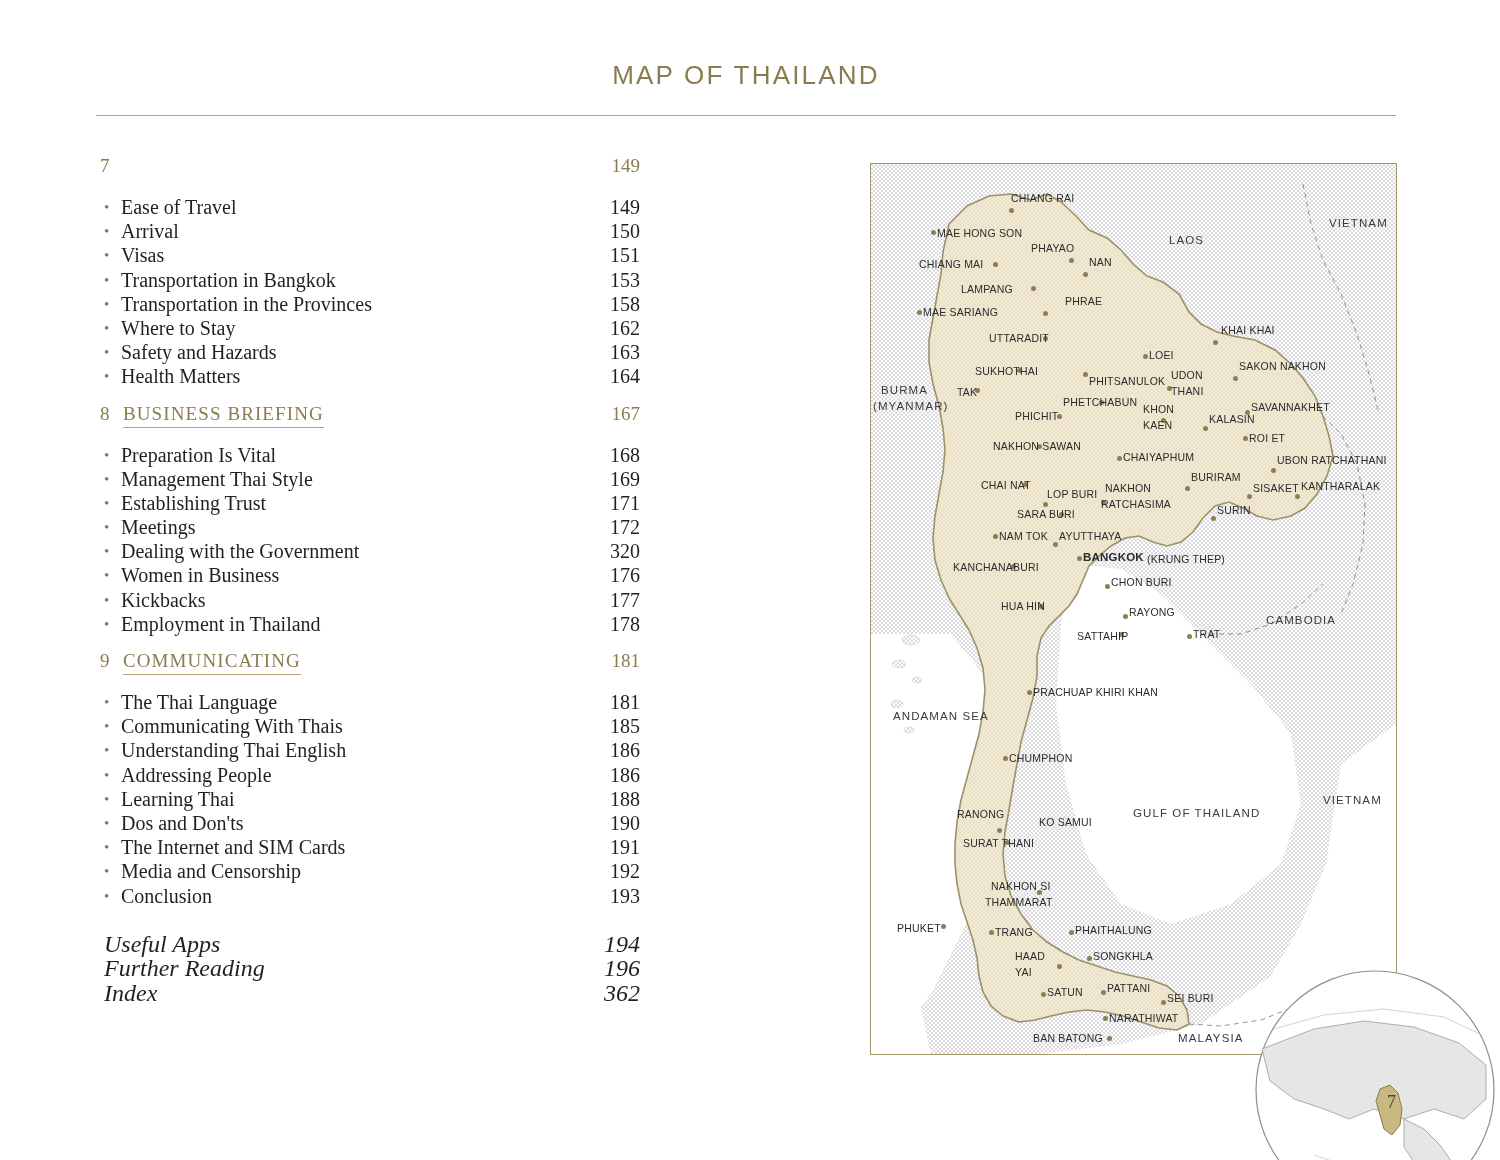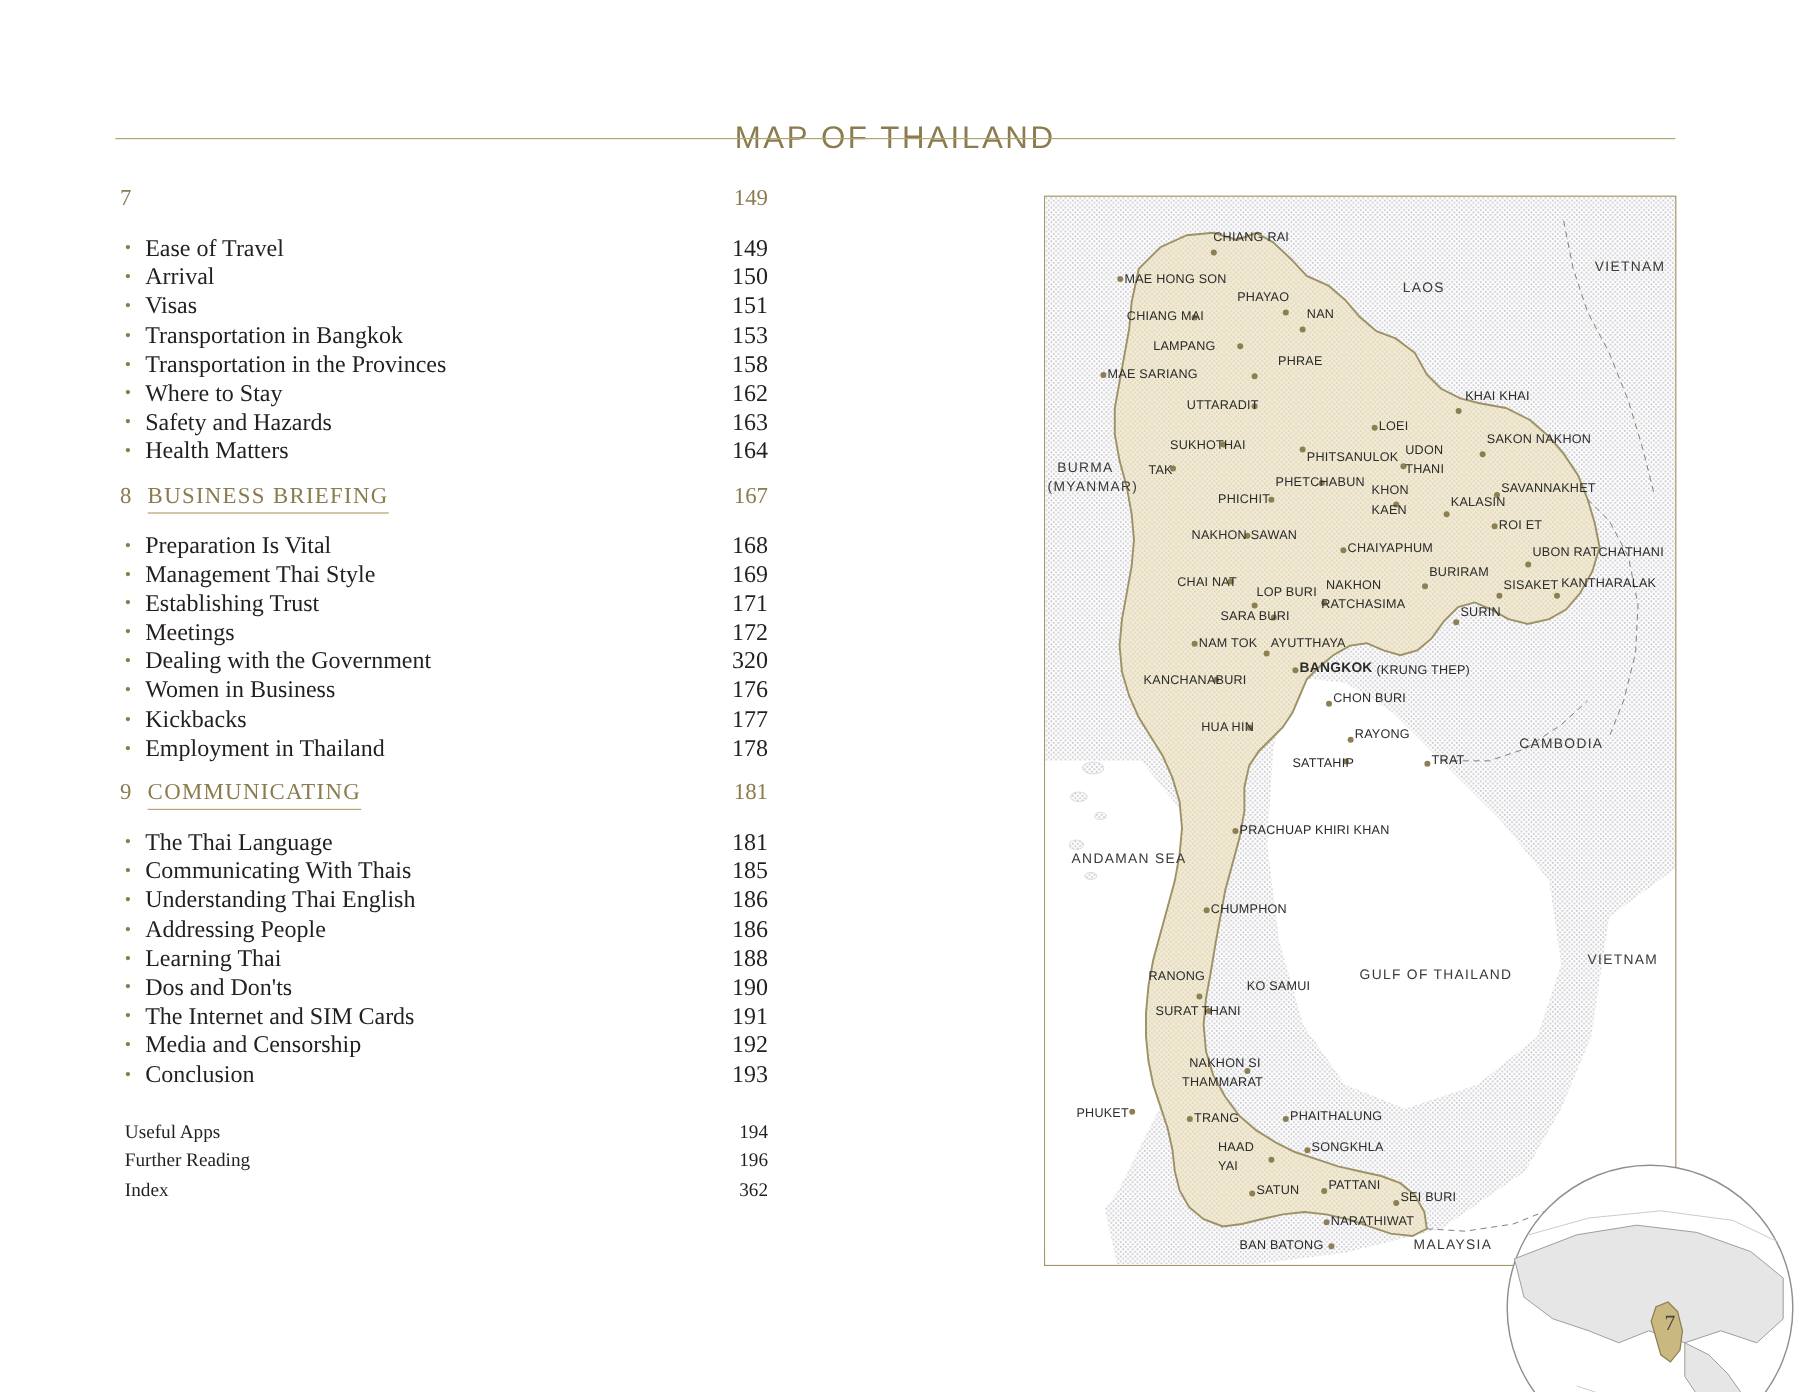--- a/index.html
+++ b/index.html
@@ -28,21 +28,20 @@
     position: absolute;
     left: 0;
     top: 0;
     width: 100%;
     text-align: center;
     font-family: "Liberation Sans", sans-serif;
     font-size: 26px;
     letter-spacing: 2.2px;
     color: #8a7c4e;
     font-weight: 400;
-    margin-top: 39px;
   }
   #page-header .header-rule {
     position: absolute;
     left: 0;
     bottom: 0;
     width: 100%;
     height: 1px;
     background: #b3a472;
   }
 
@@ -121,22 +120,23 @@
     top: 0;
     text-align: right;
   }
 
   .back-matter {
     margin-top: 24px;
   }
   .back-matter .bm-row {
     position: relative;
     height: 24.5px;
-    font-size: 16px;
+    font-size: 24px;
     line-height: 24.5px;
+    font-style: italic;
   }
   .back-matter .bm-row .btitle {
     position: absolute;
     left: 4px;
     top: 0;
   }
   .back-matter .bm-row .bpage {
     position: absolute;
     right: 0;
     top: 0;
@@ -510,21 +510,21 @@
   <div class="map-label country" style="left:395px;top:450px">CAMBODIA</div>
   <div class="map-label country" style="left:452px;top:630px">VIETNAM</div>
   <div class="map-label country" style="left:307px;top:868px">MALAYSIA</div>
 
   <div class="map-label sea" style="left:22px;top:546px">ANDAMAN SEA</div>
   <div class="map-label sea" style="left:262px;top:643px">GULF OF THAILAND</div>
 
   <div class="map-label" style="left:140px;top:28px">CHIANG RAI</div>
   <div class="map-label" style="left:66px;top:63px">MAE HONG SON</div>
   <div class="map-label" style="left:160px;top:78px">PHAYAO</div>
-  <div class="map-label" style="left:68px;top:94px">CHIANG MAI</div>
+  <div class="map-label" style="left:48px;top:94px">CHIANG MAI</div>
   <div class="map-label" style="left:218px;top:92px">NAN</div>
   <div class="map-label" style="left:90px;top:119px">LAMPANG</div>
   <div class="map-label" style="left:194px;top:131px">PHRAE</div>
   <div class="map-label" style="left:52px;top:142px">MAE SARIANG</div>
   <div class="map-label" style="left:118px;top:168px">UTTARADIT</div>
   <div class="map-label" style="left:350px;top:160px">KHAI KHAI</div>
   <div class="map-label" style="left:278px;top:185px">LOEI</div>
   <div class="map-label" style="left:368px;top:196px">SAKON NAKHON</div>
   <div class="map-label" style="left:104px;top:201px">SUKHOTHAI</div>
   <div class="map-label" style="left:218px;top:211px">PHITSANULOK</div>

